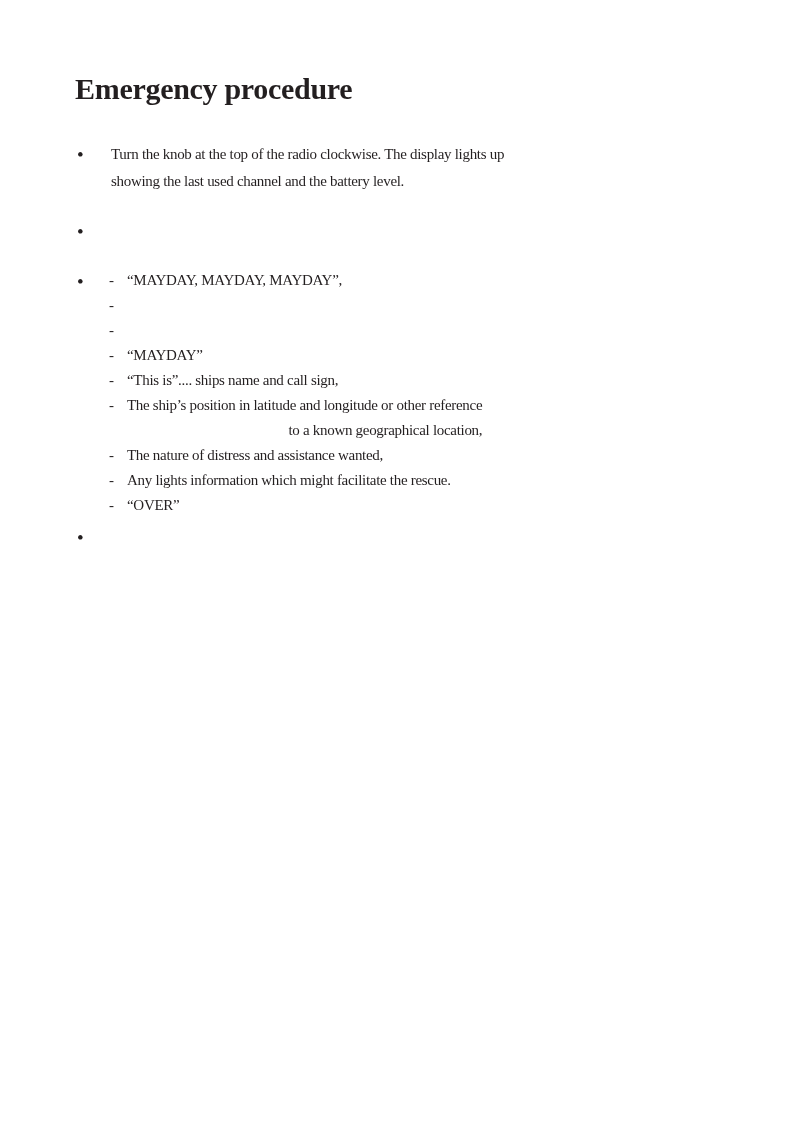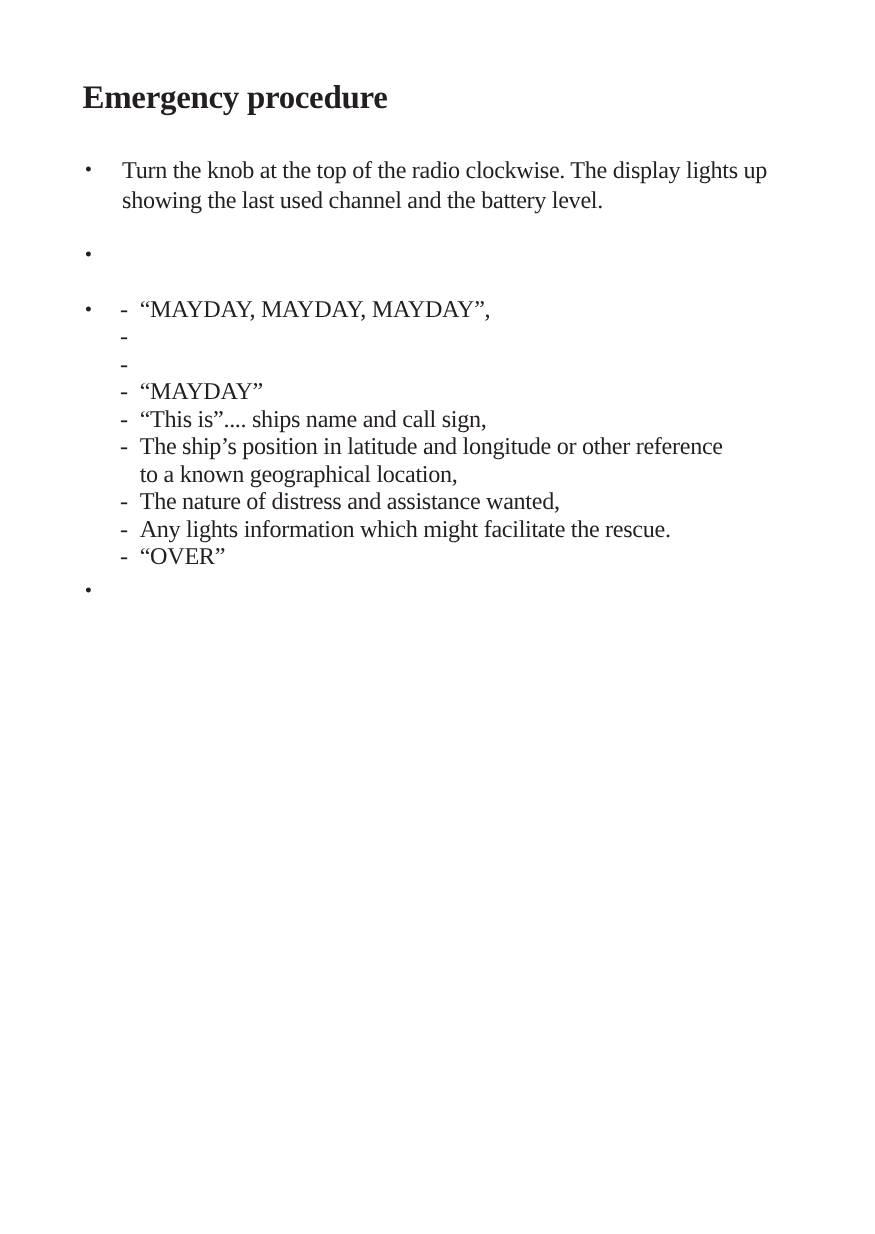--- a/index.html
+++ b/index.html
@@ -23,34 +23,34 @@
   }
   .blist { margin-left: 77px; }
   .bitem { display: flex; margin-bottom: 23px; }
   .bitem.tight { margin-bottom: 6px; }
   .bullet-marker {
     flex: 0 0 34px;
     font-size: 19px;
     line-height: 27px;
   }
   .btext {
-    font-size: 22px;
+    font-size: 15px;
     line-height: 27px;
     letter-spacing: -0.3px;
   }
   .line { white-space: nowrap; }
   .bold-seg { font-weight: bold; }
   .dlist { margin: 0; }
   .ditem { display: flex; }
   .dash-marker {
     flex: 0 0 18px;
     line-height: 25px;
     margin-left: -2px;
   }
-  .ditem .line, .dtext .line { line-height: 25px; }
+  .ditem .line, .dtext .line { line-height: 25px; text-align: right; }
 </style>
 </head>
 <body>
 
 <div class="page">
 
   <h1 class="title">Emergency procedure</h1>
 
   <div class="blist">
 

